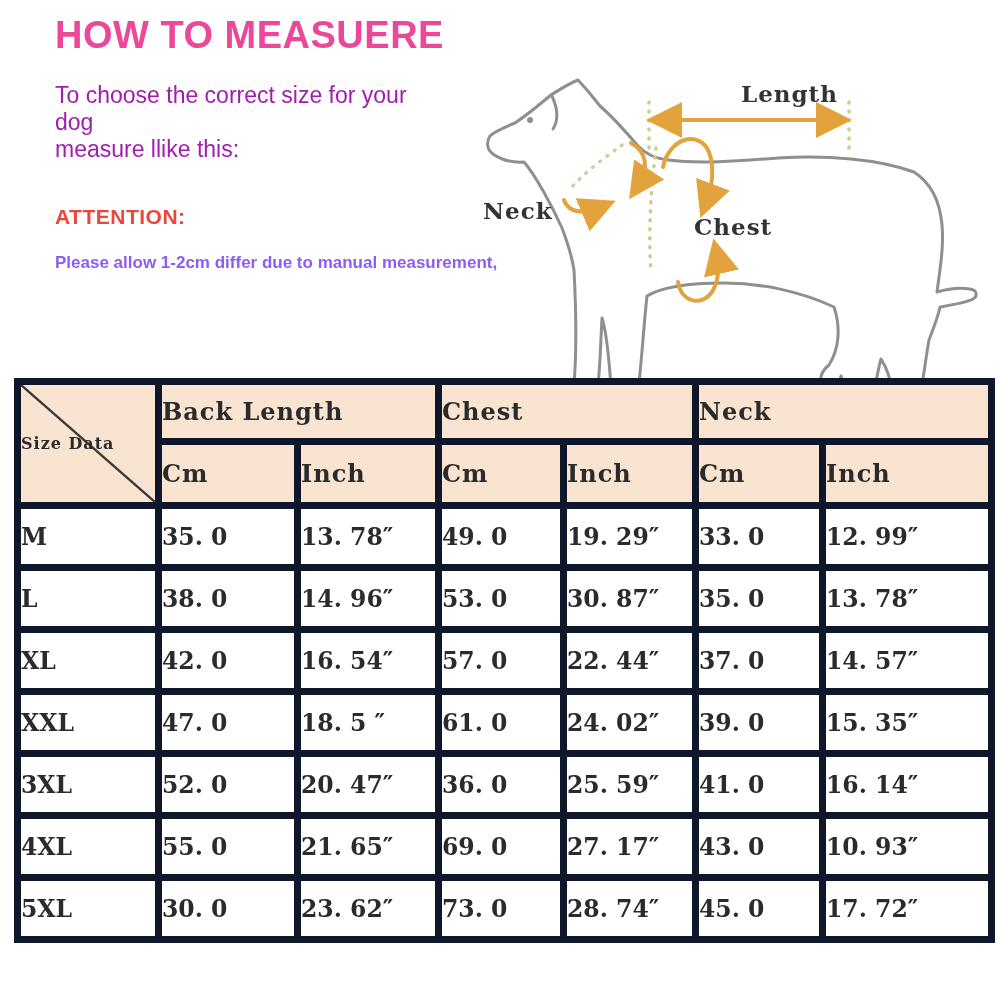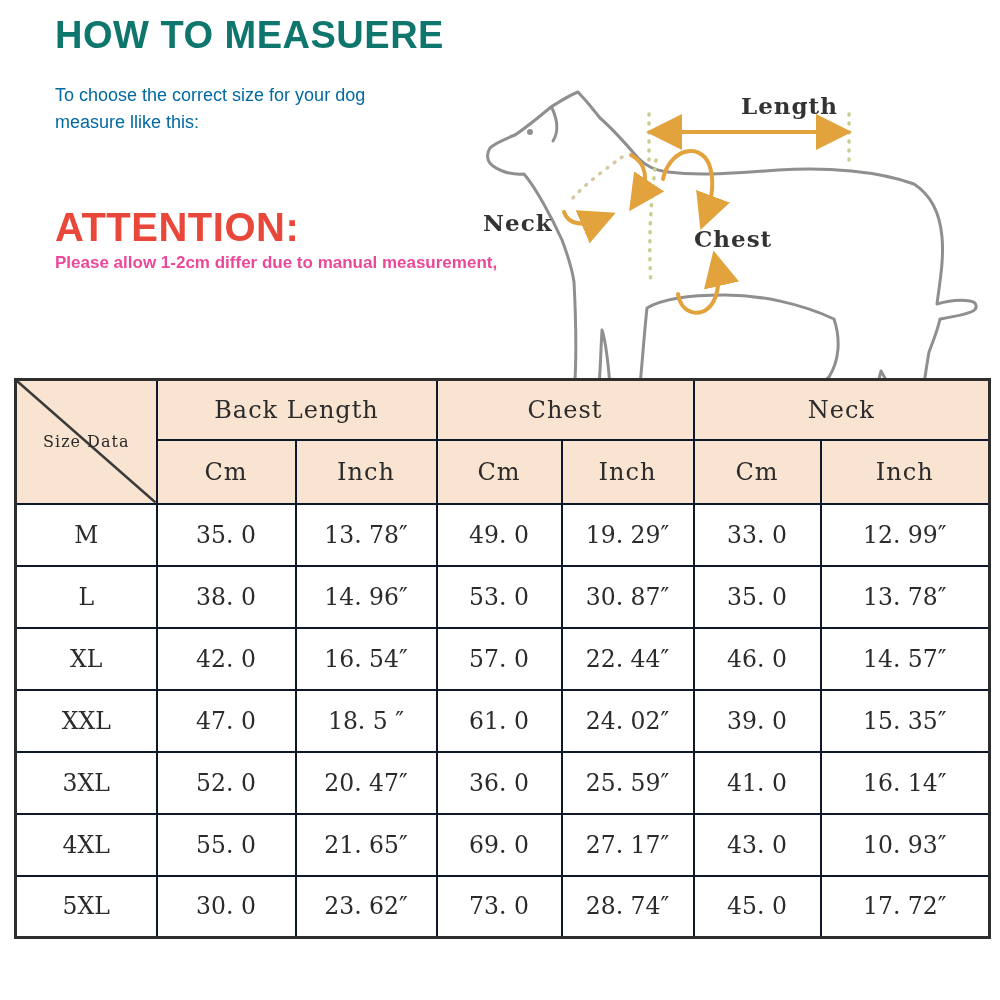--- a/index.html
+++ b/index.html
@@ -1,42 +1,42 @@
 <!DOCTYPE html>
 <html><head>
 <meta charset="utf-8">
 <style>
   html,body{margin:0;padding:0;}
   body{width:1000px;height:1000px;background:#ffffff;position:relative;
        font-family:"Liberation Sans",sans-serif;overflow:hidden;}
 
   
   .title{position:absolute;left:55px;top:14px;font-size:38px;font-weight:700;
-         color:#0f766e;letter-spacing:.5px;}
-  .subtitle{position:absolute;left:55px;top:82px;font-size:18px;color:#0369a1;
+         color:#ec4899;letter-spacing:.5px;}
+  .subtitle{position:absolute;left:55px;top:82px;font-size:23px;color:#a21caf;
             line-height:27px;width:360px;}
-  .attn-title{position:absolute;left:55px;top:205px;font-size:40px;font-weight:700;
+  .attn-title{position:absolute;left:55px;top:205px;font-size:21px;font-weight:700;
               color:#e8473a;letter-spacing:.5px;}
   .attn-text{position:absolute;left:55px;top:250px;font-size:17px;font-weight:700;
-             color:#ec4899;line-height:26px;width:460px;}
+             color:#8b5cf6;line-height:26px;width:460px;}
 
   
-  .diagram{position:absolute;left:460px;top:12px;width:540px;height:492px;}
+  .diagram{position:absolute;left:460px;top:0;width:540px;height:492px;}
   .diagram svg{display:block;width:100%;height:100%;}
   .dog-line{fill:none;stroke:#8f8f8f;stroke-width:3;stroke-linecap:round;stroke-linejoin:round;}
   .dash{fill:none;stroke:#c9cd8d;stroke-width:3.5;stroke-linecap:round;stroke-dasharray:1 8;}
   .dash-tan{fill:none;stroke:#d9c9a2;stroke-width:3.5;stroke-linecap:round;stroke-dasharray:1 8;}
   .oarrow{fill:none;stroke:#e2a23c;stroke-width:4;stroke-linecap:round;}
   .dlabel{font-family:"DejaVu Serif",serif;font-size:23px;fill:#333333;letter-spacing:1px;font-weight:600;}
 
   
   .size-table{position:absolute;left:14px;top:378px;border-collapse:collapse;
               table-layout:fixed;width:974px;font-family:"DejaVu Serif",serif;color:#2b2b2b;}
-  .size-table td,.size-table th{border:2px solid #0f172a;text-align:center;vertical-align:middle;
-              padding:0;font-weight:400;}
+  .size-table td,.size-table th{border:7px solid #0f172a;vertical-align:middle;
+              padding:0;font-weight:700;}
   .size-table{border:3px solid #2e2e2e;}
   .hdr{background:#f8e4d1;font-size:24px;letter-spacing:1px;}
   .grp{height:60px;}
   .sub{height:64px;}
   .body-row{height:62px;background:#ffffff;font-size:23.5px;}
   .corner{position:relative;background:#f8e4d1;}
   .corner svg{position:absolute;left:0;top:0;width:100%;height:100%;}
   .corner .corner-label{position:relative;font-size:16px;letter-spacing:1px;}
 </style>
 </head>
@@ -170,21 +170,21 @@
       <td>30. 87″</td>
       <td>35. 0</td>
       <td>13. 78″</td>
     </tr>
     <tr class="body-row">
       <td>XL</td>
       <td>42. 0</td>
       <td>16. 54″</td>
       <td>57. 0</td>
       <td>22. 44″</td>
-      <td>46. 0</td>
+      <td>37. 0</td>
       <td>14. 57″</td>
     </tr>
     <tr class="body-row">
       <td>XXL</td>
       <td>47. 0</td>
       <td>18. 5 ″</td>
       <td>61. 0</td>
       <td>24. 02″</td>
       <td>39. 0</td>
       <td>15. 35″</td>

